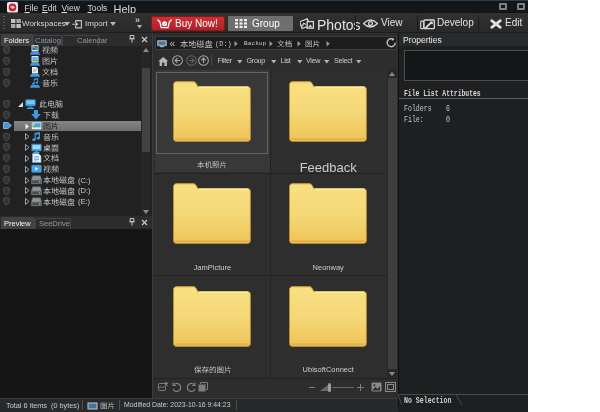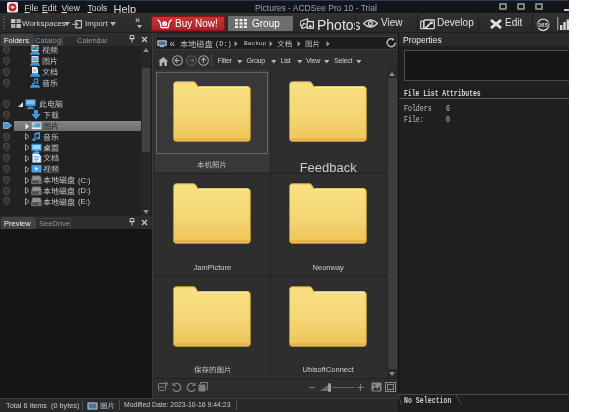--- a/index.html
+++ b/index.html
@@ -1,15 +1,15 @@
 <!DOCTYPE html>
 <html><head><meta charset="utf-8"><style>
 *{margin:0;padding:0;box-sizing:border-box}
 body{width:600px;height:412px;overflow:hidden;font-family:"Liberation Sans",sans-serif}
-.app{position:relative;width:569px;height:412px;background:#2d2d2d;overflow:hidden}
+.app{position:relative;width:528px;height:412px;background:#2d2d2d;overflow:hidden}
 .abs{position:absolute}
 .t{position:absolute;white-space:nowrap}
 </style></head><body>
 <div class="app">
 <svg style="position:absolute;width:0;height:0">
       <defs>
         <g id="c00" transform="translate(0,880) scale(1,-1)">
           <path d="M450 791V259H523V725H832V259H907V791ZM154 804C190 765 229 710 247 673L308 713C290 748 250 800 211 838ZM637 649V454C637 297 607 106 354 -25C369 -37 393 -65 402 -81C552 -2 631 105 671 214V20C671 -47 698 -65 766 -65H857C944 -65 955 -24 965 133C946 138 921 148 902 163C898 19 893 -8 858 -8H777C749 -8 741 0 741 28V276H690C705 337 709 397 709 452V649ZM63 668V599H305C247 472 142 347 39 277C50 263 68 225 74 204C113 233 152 269 190 310V-79H261V352C296 307 339 250 359 219L407 279C388 301 318 381 280 422C328 490 369 566 397 644L357 671L343 668Z"></path>
         </g>
         <g id="c01" transform="translate(0,880) scale(1,-1)">
@@ -88,21 +88,20 @@
 <rect x="0" y="0" width="11" height="10.5" rx="1.5" fill="#f3e3e3"></rect>
 <circle cx="5.5" cy="5.4" r="3.8" fill="#c0272d"></circle>
 <path d="M3.4,5.2 Q5.5,3.4 7.7,5.3" fill="none" stroke="#fff" stroke-width="1"></path>
 <circle cx="5.7" cy="5.8" r="1" fill="#fff"></circle>
     </svg>
 <div class="t" style="left:24.5px;top:2.5px;font-size:8.5px;color:#dadada"><u>F</u>ile</div>
 <div class="t" style="left:42px;top:2.5px;font-size:8.5px;color:#dadada"><u>E</u>dit</div>
 <div class="t" style="left:61.5px;top:2.5px;font-size:8.5px;color:#dadada"><u>V</u>iew</div>
 <div class="t" style="left:87.5px;top:2.5px;font-size:8.5px;color:#dadada"><u>T</u>ools</div>
 <div class="t" style="left:113.5px;top:2.5px;font-size:11px;color:#dadada"><u>H</u>elp</div>
-<div class="t" style="left:255px;top:2.5px;font-size:8.5px;color:#8ea6c0">Pictures - ACDSee Pro 10 - Trial</div>
 <div class="abs" style="left:499px;top:3.2px;width:8px;height:7.2px;border:2px solid #808080;background:#151515;border-radius:1px"></div>
 <div class="abs" style="left:516.5px;top:3.2px;width:8px;height:7.2px;border:2px solid #808080;background:#151515;border-radius:1px"></div>
 <div class="abs" style="left:534.5px;top:3.2px;width:8px;height:7.2px;border:2px solid #808080;background:#151515;border-radius:1px"></div>
 <div class="abs" style="left:563.7px;top:9px;width:5.5px;height:1.6px;background:#c9c9c9"></div>
 <div class="abs" style="left:576px;top:6px;width:6px;height:5.5px;border:1.5px solid #c9c9c9"></div>
 <svg class="abs" style="left:587.5px;top:5.5px" width="7" height="7" viewBox="0 0 7 7">
       <path d="M1,1 L6,6 M6,1 L1,6" stroke="#c9c9c9" stroke-width="1.4"></path>
     </svg>
 <div class="abs" style="left:0;top:13px;width:600px;height:20px;background:linear-gradient(#313131,#292929);border-bottom:1px solid #1e1e1e"></div>
 <div class="abs" style="left:3px;top:16px;width:2px;height:14px;background-image:repeating-linear-gradient(#5a5a5a 0,#5a5a5a 1px,transparent 1px,transparent 3px)"></div>

